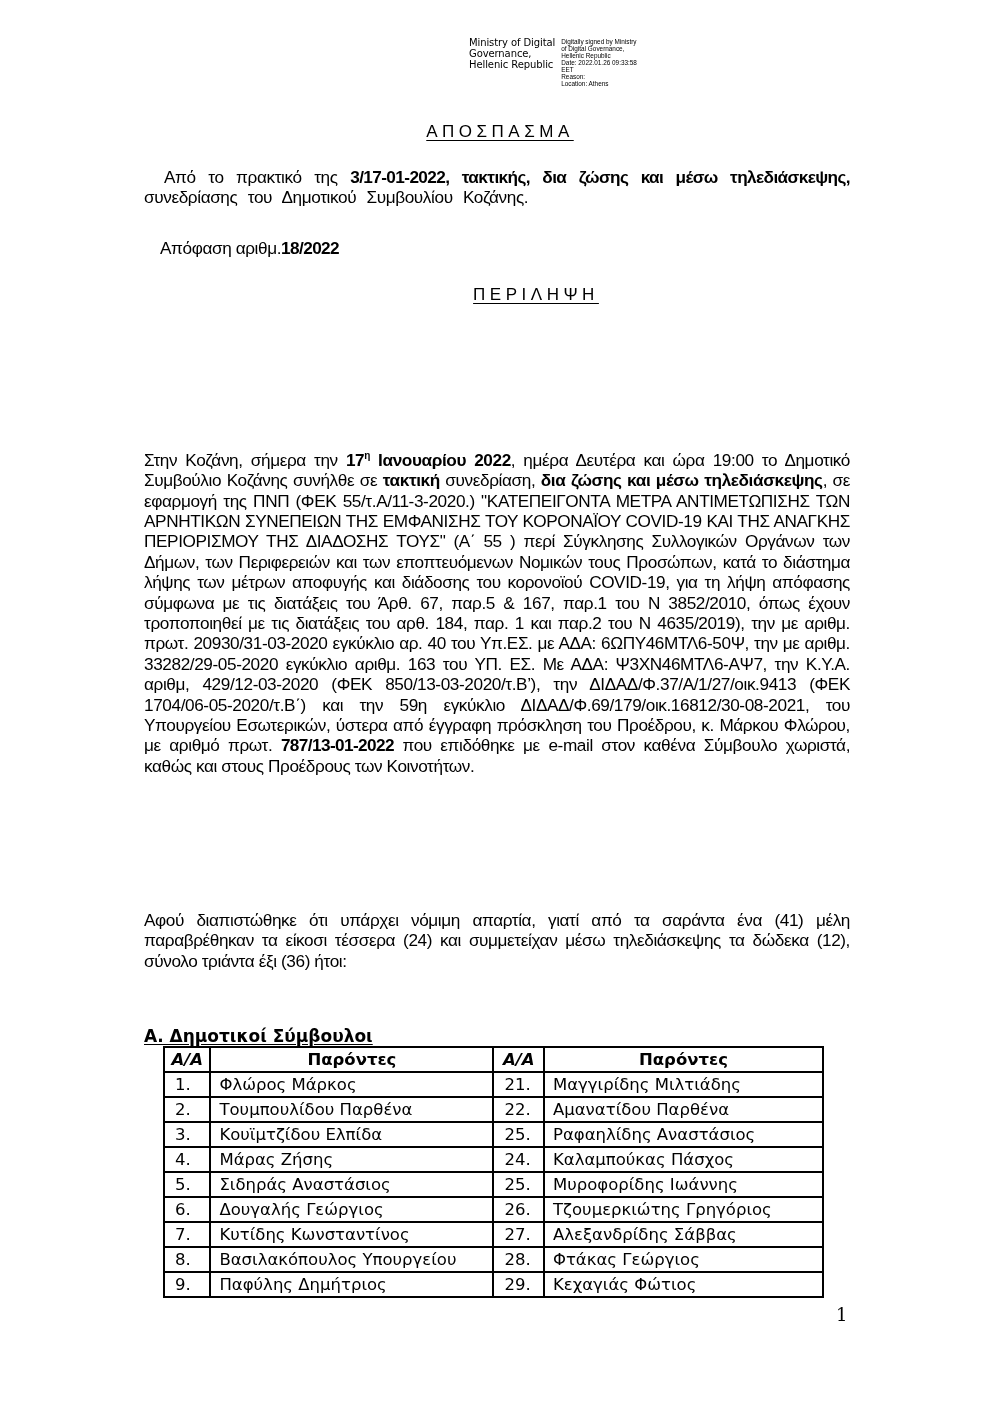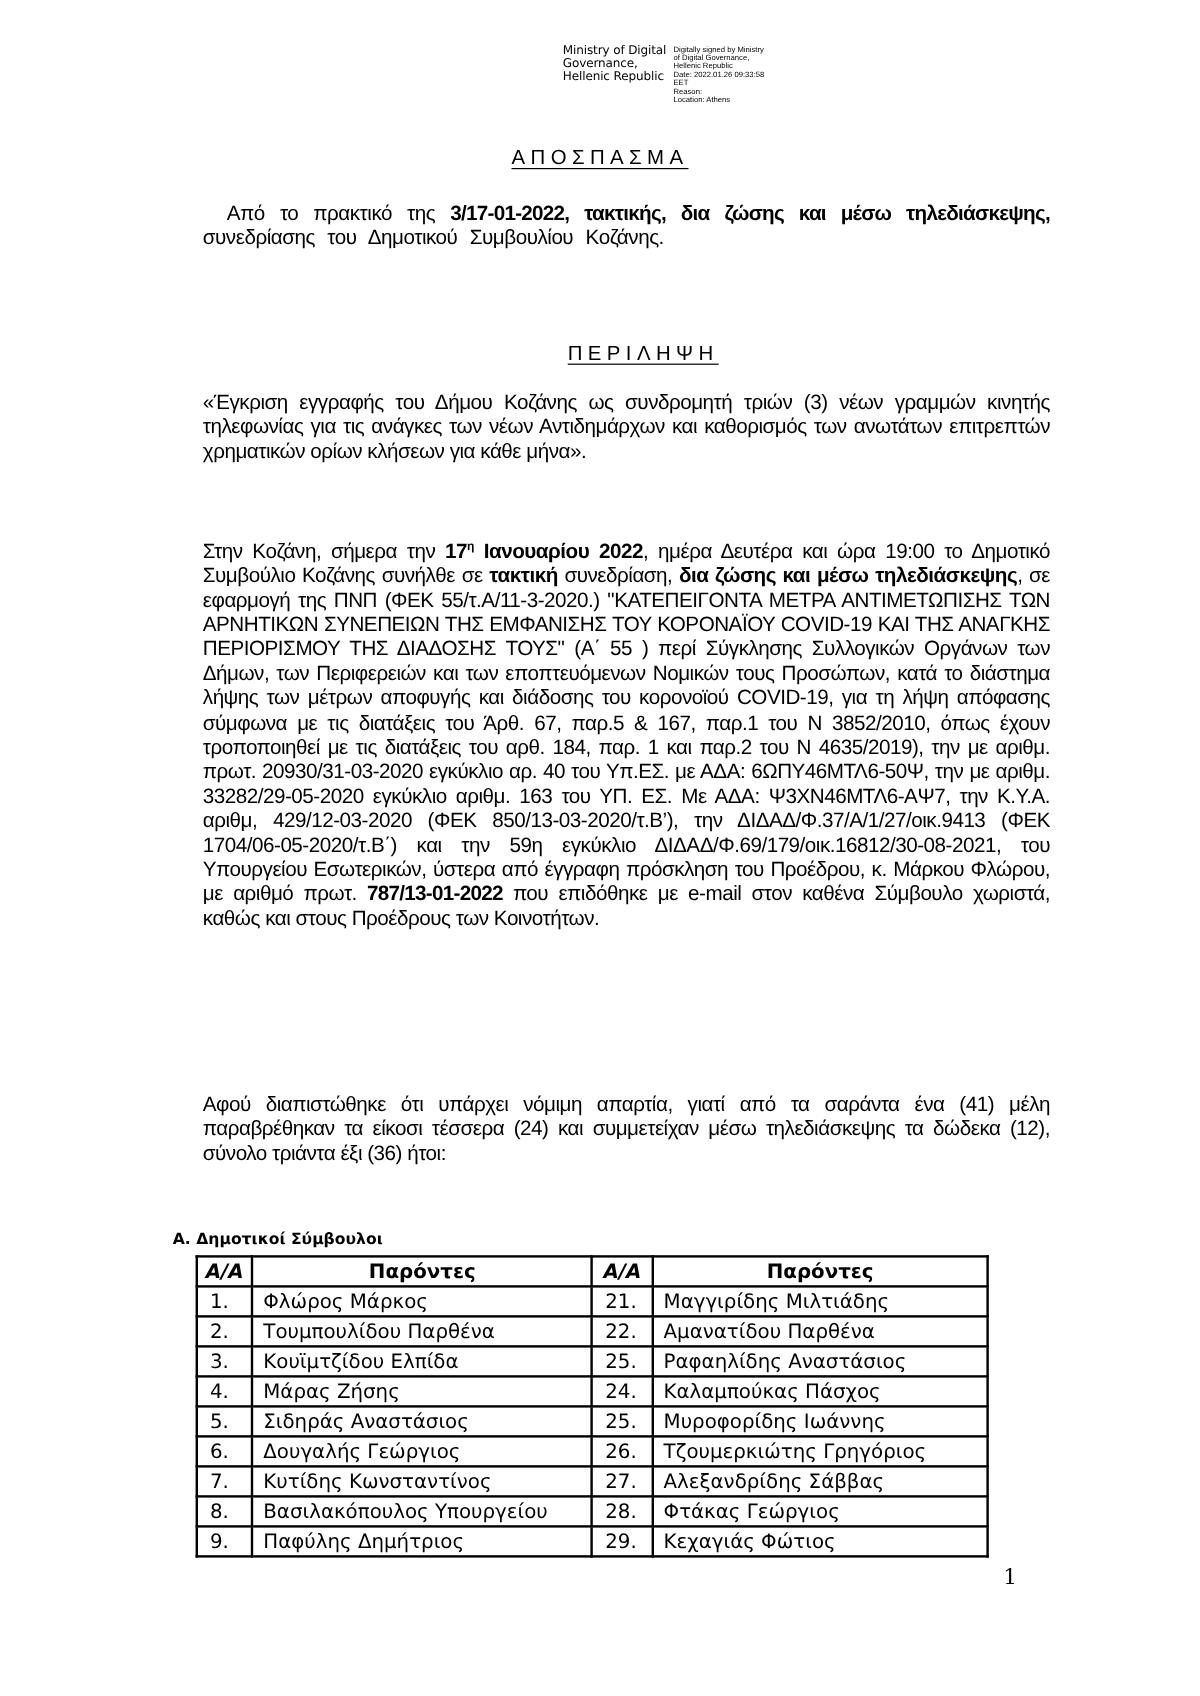--- a/index.html
+++ b/index.html
@@ -3,28 +3,28 @@
 <meta charset="utf-8">
 <style>
   html, body { margin: 0; padding: 0; background: #ffffff; }
   body { width: 1000px; height: 1413px; position: relative; overflow: hidden; color: #000; }
   .page { position: absolute; left: 0; top: 0; width: 824px; height: 1413px; background: #fff; }
 
   .sig { position: absolute; left: 469px; top: 37px; display: flex; gap: 6px; }
   .sig-name { font-family: "DejaVu Sans", sans-serif; font-size: 10px; line-height: 11px; letter-spacing: -0.1px; }
   .sig-details { font-family: "Liberation Sans", sans-serif; font-size: 6.4px; line-height: 7px; margin-top: 1px; }
   .body-text { position: absolute; left: 144px; width: 706px; font-family: "Liberation Sans", sans-serif;
-               font-size: 17.2px; line-height: 20.4px; letter-spacing: -0.4px; text-align: justify; margin-left: 25px; }
+               font-size: 17.2px; line-height: 20.4px; letter-spacing: -0.4px; text-align: justify; }
   .heading { position: absolute; left: 0; width: 1000px; text-align: center; font-family: "Liberation Sans", sans-serif;
              font-size: 17px; letter-spacing: 4.5px; text-decoration: underline; text-underline-offset: 3px; }
   .b { font-weight: bold; }
   .cond { letter-spacing: -0.6px; }
 
   .section-title { position: absolute; left: 144px; top: 1026px; font-family: "DejaVu Sans", sans-serif;
-                   font-weight: bold; font-size: 13px; text-underline-offset: 2px; }
+                   font-weight: bold; font-size: 17px; text-decoration: underline; text-underline-offset: 2px; }
 
   table.members { position: absolute; left: 163px; top: 1046px; border-collapse: collapse;
                   font-family: "DejaVu Sans", sans-serif; font-size: 16.5px; }
   table.members td, table.members th { border: 2px solid #000000; height: 23px; padding: 0 0 0 8px; line-height: 22px; white-space: nowrap; }
   table.members th { font-weight: bold; text-align: center; padding: 0; }
   table.members th.aa { font-style: italic; }
   .c1 { width: 48px; } .c2 { width: 291px; } .c3 { width: 52px; } .c4 { width: 291px; }
   table.members td.num { padding-left: 10px; }
 
   .page-no { position: absolute; left: 836px; top: 1304px; font-family: "DejaVu Serif", serif; font-size: 18px; }
@@ -50,24 +50,26 @@
       <div>Location: Athens</div>
     </div>
   </div>
 
   <div class="heading" style="top:122px;">ΑΠΟΣΠΑΣΜΑ</div>
 
   <div class="body-text" style="top:167px; text-indent:20px; word-spacing:6px;">
     <span>Από το πρακτικό της </span><span class="b cond">3/17-01-2022, τακτικής, δια ζώσης και μέσω τηλεδιάσκεψης,</span><span> συνεδρίασης του Δημοτικού Συμβουλίου Κοζάνης.</span>
   </div>
 
+  <div class="body-text" style="top:238px; text-indent:16px;">
+    <span>Απόφαση αριθμ.</span><span class="b cond">18/2022</span>
+  </div>
 
   <div class="heading" style="top:285px;margin-left:36px;">ΠΕΡΙΛΗΨΗ</div>
 
-  <div class="body-text" style="top:325px;">«Έγκριση εγγραφής του Δήμου Κοζάνης ως συνδρομητή τριών (3) νέων γραμμών κινητής τηλεφωνίας για τις ανάγκες των νέων Αντιδημάρχων και καθορισμός των ανωτάτων επιτρεπτών χρηματικών ορίων κλήσεων για κάθε μήνα».</div>
 
   <div class="body-text" style="top:446px;">
     <span>Στην Κοζάνη, σήμερα την </span><span class="b">17</span><sup class="b" style="font-size:10px;">η</sup><span class="b"> Ιανουαρίου 2022</span><span>, ημέρα Δευτέρα και ώρα 19:00 το Δημοτικό Συμβούλιο Κοζάνης συνήλθε σε </span><span class="b">τακτική</span><span> συνεδρίαση, </span><span class="b">δια ζώσης και μέσω τηλεδιάσκεψης</span><span>, σε εφαρμογή της ΠΝΠ (ΦΕΚ 55/τ.Α/11-3-2020.) "ΚΑΤΕΠΕΙΓΟΝΤΑ ΜΕΤΡΑ ΑΝΤΙΜΕΤΩΠΙΣΗΣ ΤΩΝ ΑΡΝΗΤΙΚΩΝ ΣΥΝΕΠΕΙΩΝ ΤΗΣ ΕΜΦΑΝΙΣΗΣ ΤΟΥ ΚΟΡΟΝΑΪΟΥ COVID-19 ΚΑΙ ΤΗΣ ΑΝΑΓΚΗΣ ΠΕΡΙΟΡΙΣΜΟΥ ΤΗΣ ΔΙΑΔΟΣΗΣ ΤΟΥΣ" (Α΄ 55 ) περί Σύγκλησης Συλλογικών Οργάνων των Δήμων, των Περιφερειών και των εποπτευόμενων Νομικών τους Προσώπων, κατά το διάστημα λήψης των μέτρων αποφυγής και διάδοσης του κορονοϊού COVID-19, για τη λήψη απόφασης σύμφωνα με τις διατάξεις του Άρθ. 67, παρ.5 &amp; 167, παρ.1 του Ν 3852/2010, όπως έχουν τροποποιηθεί με τις διατάξεις του αρθ. 184, παρ. 1 και παρ.2 του Ν 4635/2019), την με αριθμ. πρωτ. 20930/31-03-2020 εγκύκλιο αρ. 40 του Υπ.ΕΣ. με ΑΔΑ: 6ΩΠΥ46ΜΤΛ6-50Ψ, την με αριθμ. 33282/29-05-2020 εγκύκλιο αριθμ. 163 του ΥΠ. ΕΣ. Με ΑΔΑ: Ψ3ΧΝ46ΜΤΛ6-ΑΨ7, την Κ.Υ.Α. αριθμ, 429/12-03-2020 (ΦΕΚ 850/13-03-2020/τ.Β’), την ΔΙΔΑΔ/Φ.37/Α/1/27/οικ.9413 (ΦΕΚ 1704/06-05-2020/τ.Β΄) και την 59η εγκύκλιο ΔΙΔΑΔ/Φ.69/179/οικ.16812/30-08-2021, του Υπουργείου Εσωτερικών, ύστερα από έγγραφη πρόσκληση του Προέδρου, κ. Μάρκου Φλώρου, με αριθμό πρωτ. </span><span class="b cond">787/13-01-2022</span><span> που επιδόθηκε με e-mail στον καθένα Σύμβουλο χωριστά, καθώς και στους Προέδρους των Κοινοτήτων.</span>
   </div>
 
   <div class="body-text" style="top:910px;">Αφού διαπιστώθηκε ότι υπάρχει νόμιμη απαρτία, γιατί από τα σαράντα ένα (41) μέλη παραβρέθηκαν τα είκοσι τέσσερα (24) και συμμετείχαν μέσω τηλεδιάσκεψης τα δώδεκα (12), σύνολο τριάντα έξι (36) ήτοι:</div>
 
   <div class="section-title">Α. Δημοτικοί Σύμβουλοι</div>
 
   <table class="members">

